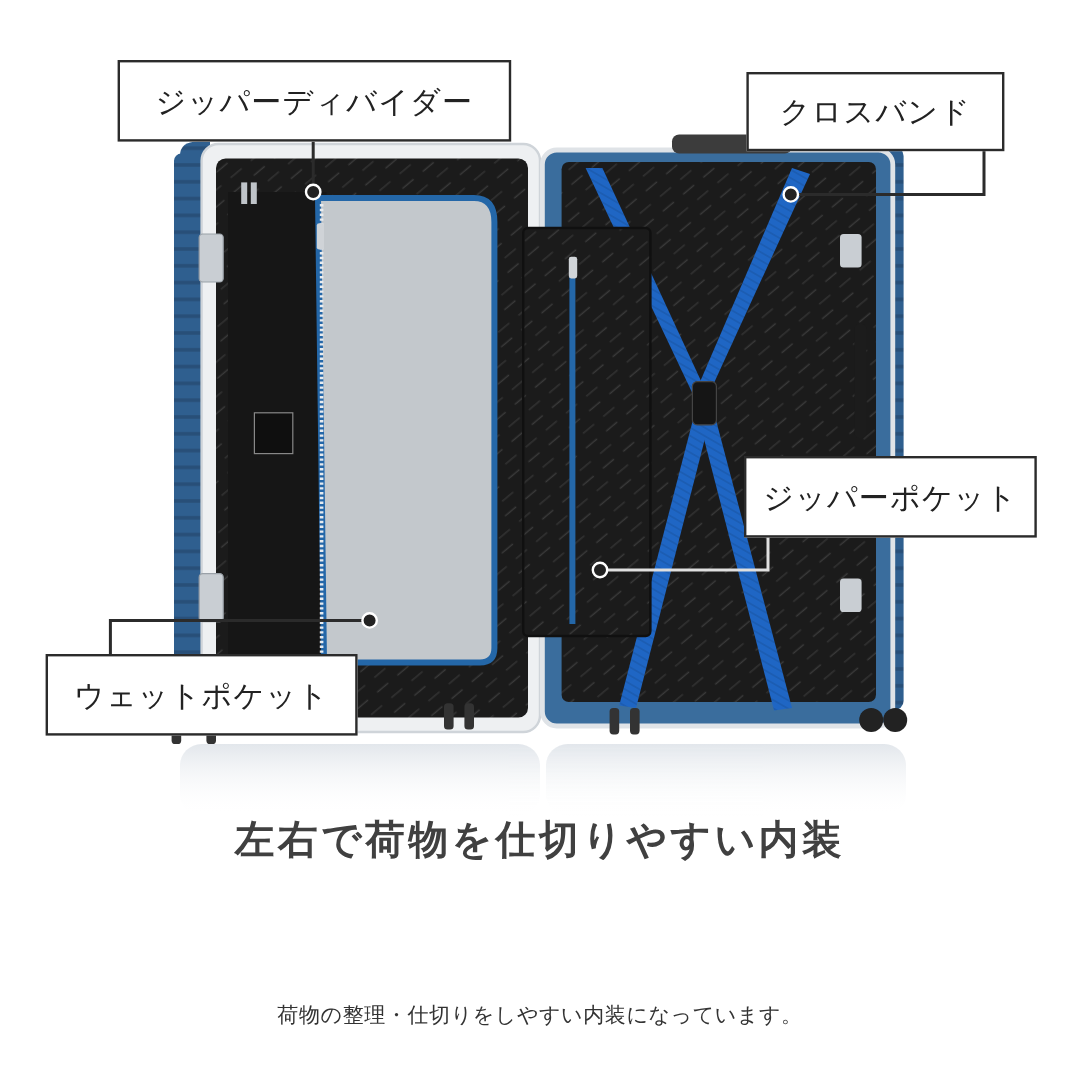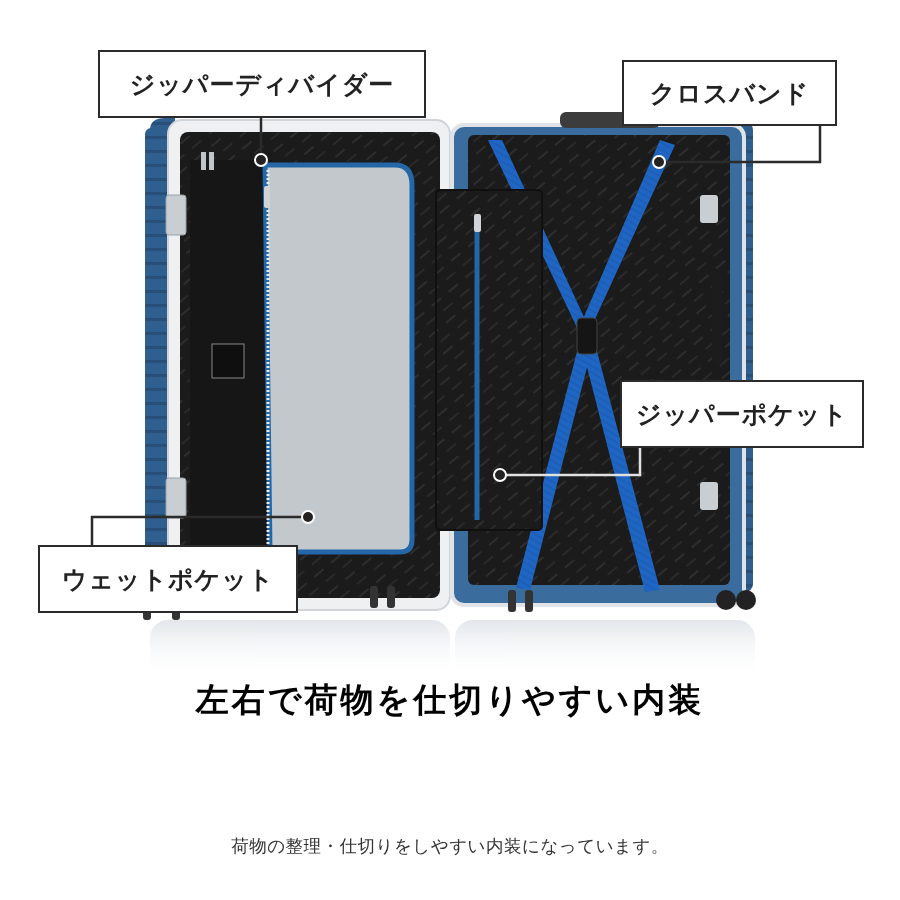--- a/index.html
+++ b/index.html
@@ -2,25 +2,25 @@
 <html><head>
 <meta charset="utf-8">
 <style>
   html, body { margin:0; padding:0; background:#ffffff; }
   body { width:900px; height:900px; position:relative; overflow:hidden; font-family:"DejaVu Sans", sans-serif; }
   .stage { position:absolute; left:0; top:0; width:900px; height:900px; }
   svg.photo { position:absolute; left:0; top:0; }
   .label-box {
     position:absolute; background:#ffffff; border:2.5px solid #2b2b2b;
     display:flex; align-items:center; justify-content:center;
-    font-weight:bold; color:#222; font-size:25px; letter-spacing:1px;
+    font-weight:normal; color:#222; font-size:25px; letter-spacing:1px;
     box-sizing:border-box;
   }
   .headline { position:absolute; left:0; width:900px; top:678px; text-align:center;
-    font-size:33px; font-weight:bold; color:#000000; letter-spacing:3px; }
+    font-size:33px; font-weight:bold; color:#404040; letter-spacing:3px; }
   .body-line { position:absolute; left:0; width:900px; text-align:center; font-size:17.5px; color:#333; letter-spacing:0.5px; }
 </style>
 </head>
 <body>
 
 <div class="stage">
 
   <svg class="photo" width="900" height="900" viewBox="0 0 900 900">
     <defs>
       <linearGradient id="refl" x1="0" y1="0" x2="0" y2="1">

